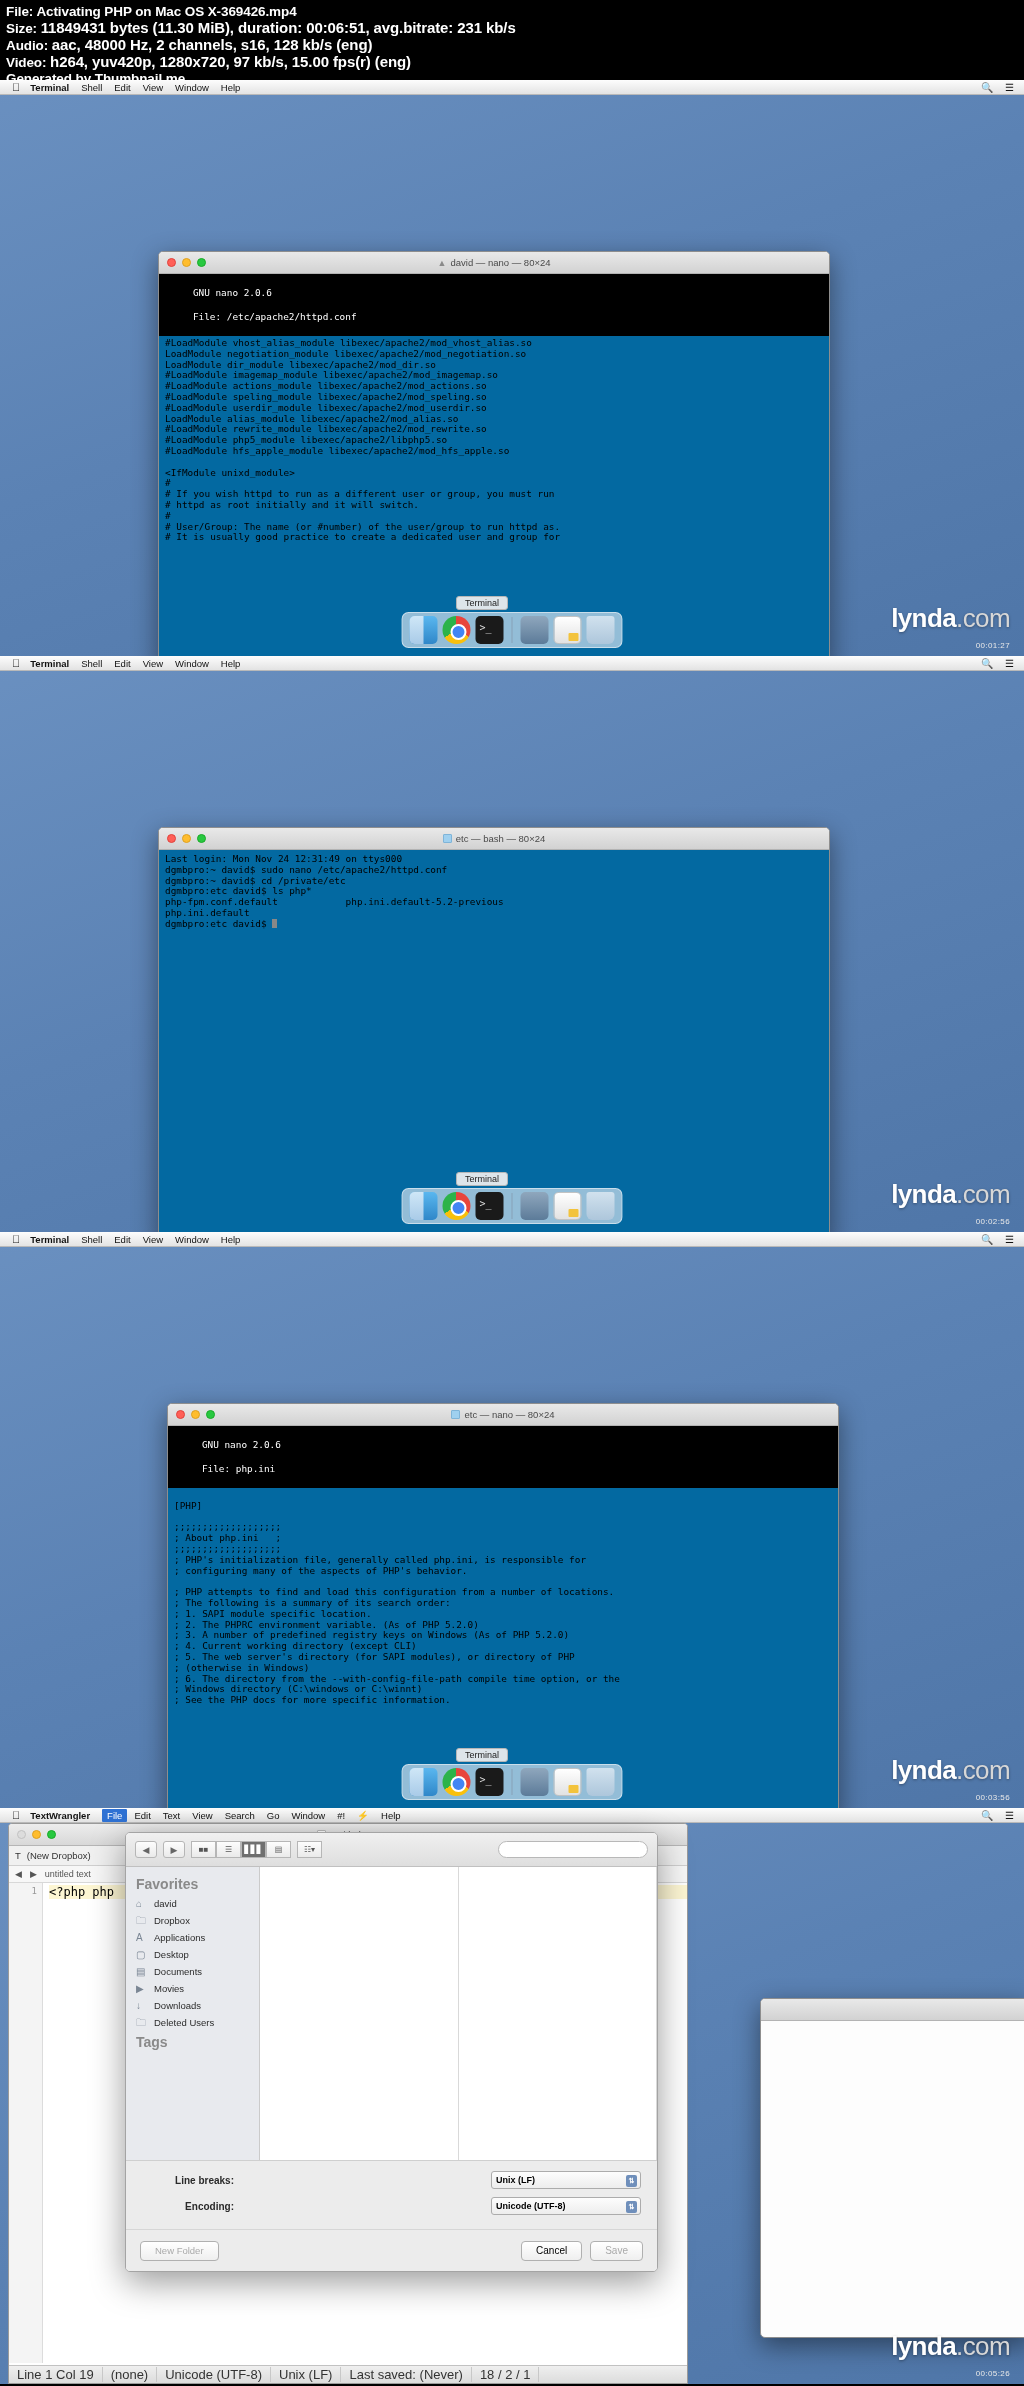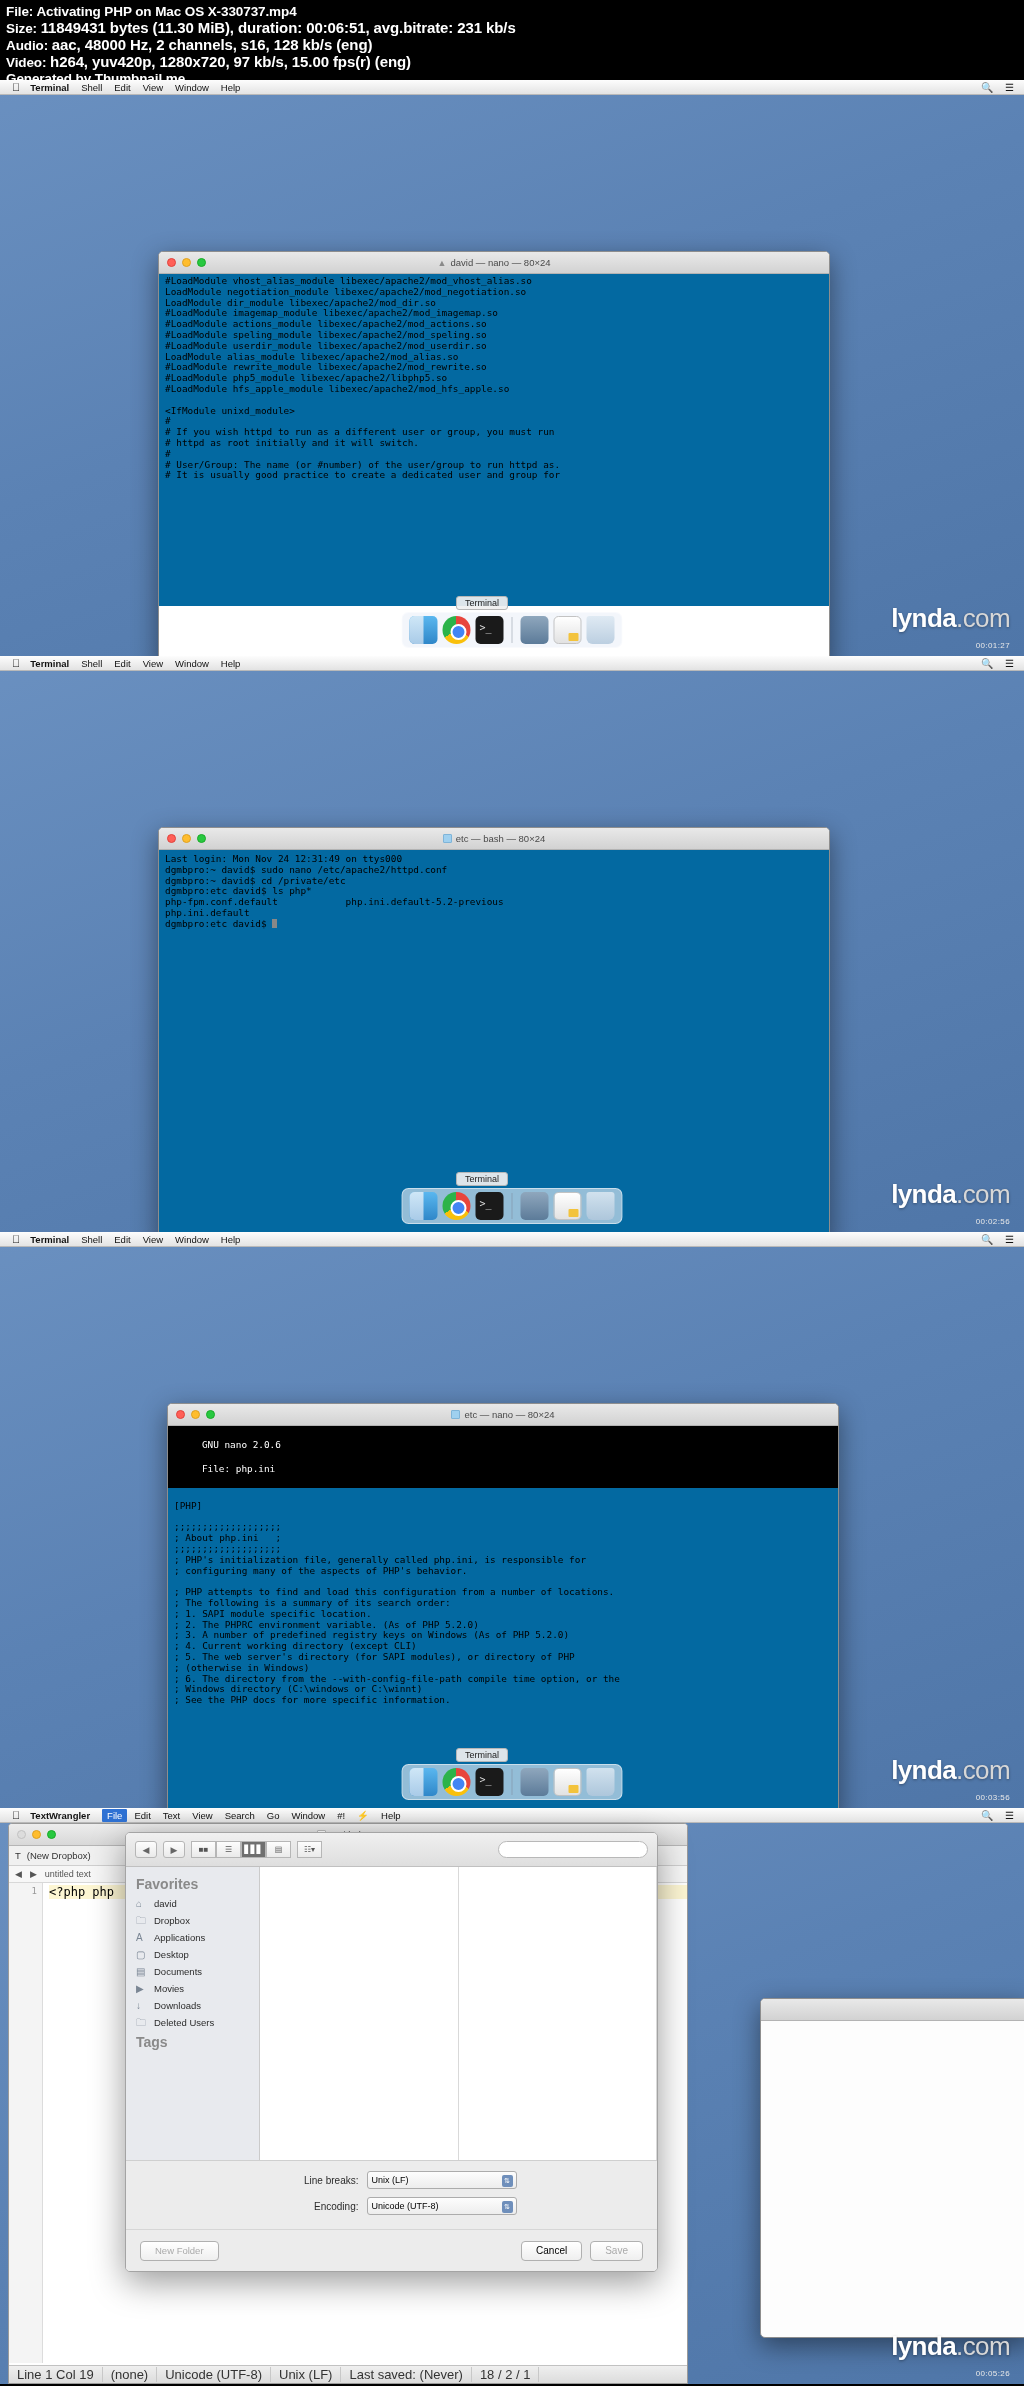--- a/index.html
+++ b/index.html
@@ -127,37 +127,37 @@
   .sh-seg div.on { background:#6f6f6f; color:#fff; }
   .sh-search { margin-left:auto; width:150px; height:17px; background:#fff; border:1px solid #b8b8b8; border-radius:9px; }
   .sh-body { display:flex; height:293px; }
   .sh-side { width:134px; background:#e8eaee; border-right:1px solid #cbcbcb; font-size:9.5px; padding-top:6px; }
   .sh-side .hd { font-size:14px; color:#8a8a8a; font-weight:bold; padding:3px 10px; }
   .sh-side .it { display:flex; align-items:center; gap:6px; padding:3px 10px; color:#2b2b2b; }
   .sh-side .it .ico { width:12px; height:11px; display:inline-block; color:#7a8694; font-size:10px; line-height:11px; }
   .sh-cols { flex:1; display:flex; background:#fff; }
   .sh-col { flex:1; border-right:1px solid #d9d9d9; }
   .sh-foot { background:#ececec; border-top:1px solid #cfcfcf; padding:10px 16px 0 16px; font-size:10px; }
-  .sh-row { display:flex; align-items:center; justify-content:center; gap:8px; margin-bottom:8px; }
+  .sh-row { display:flex; align-items:center; justify-content:space-between; gap:8px; margin-bottom:8px;font-weight:bold; }
   .sh-row label { width:92px; text-align:right; color:#2b2b2b; }
   .sh-sel { width:150px; height:18px; background:linear-gradient(#fdfdfd,#ededed); border:1px solid #acacac; border-radius:3px; font-size:9px; display:flex; align-items:center; padding:0 4px; position:relative; }
   .sh-sel .ar { position:absolute; right:3px; top:3px; width:11px; height:12px; background:#6f8fbb; border-radius:2px; color:#fff; font-size:7px; text-align:center; line-height:12px; }
   .sh-bottom { position:absolute; left:0; right:0; bottom:0; height:42px; background:#ececec; border-top:1px solid #d6d6d6; display:flex; align-items:center; padding:0 14px; }
   .btn { height:20px; padding:0 14px; border:1px solid #b0b0b0; border-radius:4px; background:linear-gradient(#ffffff,#efefef); font-size:10px; display:flex; align-items:center; }
   .btn.dis { color:#aaa; }
   .btn.newf { font-size:9.5px; color:#aaa; }
   .spacer { flex:1; }
 </style>
 </head>
 <body>
 
 <div class="meta">
   <div>
     <span>File:</span>
-    <span>Activating PHP on Mac OS X-330737.mp4</span>
+    <span>Activating PHP on Mac OS X-369426.mp4</span>
   </div>
   <div>
     <span>Size:</span>
     <span class="sm">11849431 bytes (11.30 MiB), duration: 00:06:51, avg.bitrate: 231 kb/s</span>
   </div>
   <div>
     <span>Audio:</span>
     <span class="sm">aac, 48000 Hz, 2 channels, s16, 128 kb/s (eng)</span>
   </div>
   <div>
@@ -188,20 +188,25 @@
     <div class="titlebar">
       <div class="lights">
         <div class="lt r"></div>
         <div class="lt y"></div>
         <div class="lt g"></div>
       </div>
       <div class="ttl">
         <span class="tico user">▲</span>
         <span>david — nano — 80×24</span>
       </div>
+    </div>
+    <div class="nanohdr">
+      <span>GNU nano 2.0.6</span>
+      <span style="display:inline-block;width:130px"></span>
+      <span>File: /etc/apache2/httpd.conf</span>
     </div>
     <div class="screen" style="height:332px"><div>#LoadModule vhost_alias_module libexec/apache2/mod_vhost_alias.so</div><div>LoadModule negotiation_module libexec/apache2/mod_negotiation.so</div><div>LoadModule dir_module libexec/apache2/mod_dir.so</div><div>#LoadModule imagemap_module libexec/apache2/mod_imagemap.so</div><div>#LoadModule actions_module libexec/apache2/mod_actions.so</div><div>#LoadModule speling_module libexec/apache2/mod_speling.so</div><div>#LoadModule userdir_module libexec/apache2/mod_userdir.so</div><div>LoadModule alias_module libexec/apache2/mod_alias.so</div><div>#LoadModule rewrite_module libexec/apache2/mod_rewrite.so</div><div>#LoadModule php5_module libexec/apache2/libphp5.so</div><div>#LoadModule hfs_apple_module libexec/apache2/mod_hfs_apple.so</div><div>&nbsp;</div><div>&lt;IfModule unixd_module&gt;</div><div>#</div><div># If you wish httpd to run as a different user or group, you must run</div><div># httpd as root initially and it will switch.</div><div>#</div><div># User/Group: The name (or #number) of the user/group to run httpd as.</div><div># It is usually good practice to create a dedicated user and group for</div></div>
 
   </div>
 
   <div class="tooltip" style="left:482px;">Terminal</div>
   <div class="dock">
     <div class="dockicon di-finder"></div>
     <div class="dockicon di-chrome"></div>
     <div class="dockicon di-term"></div>

